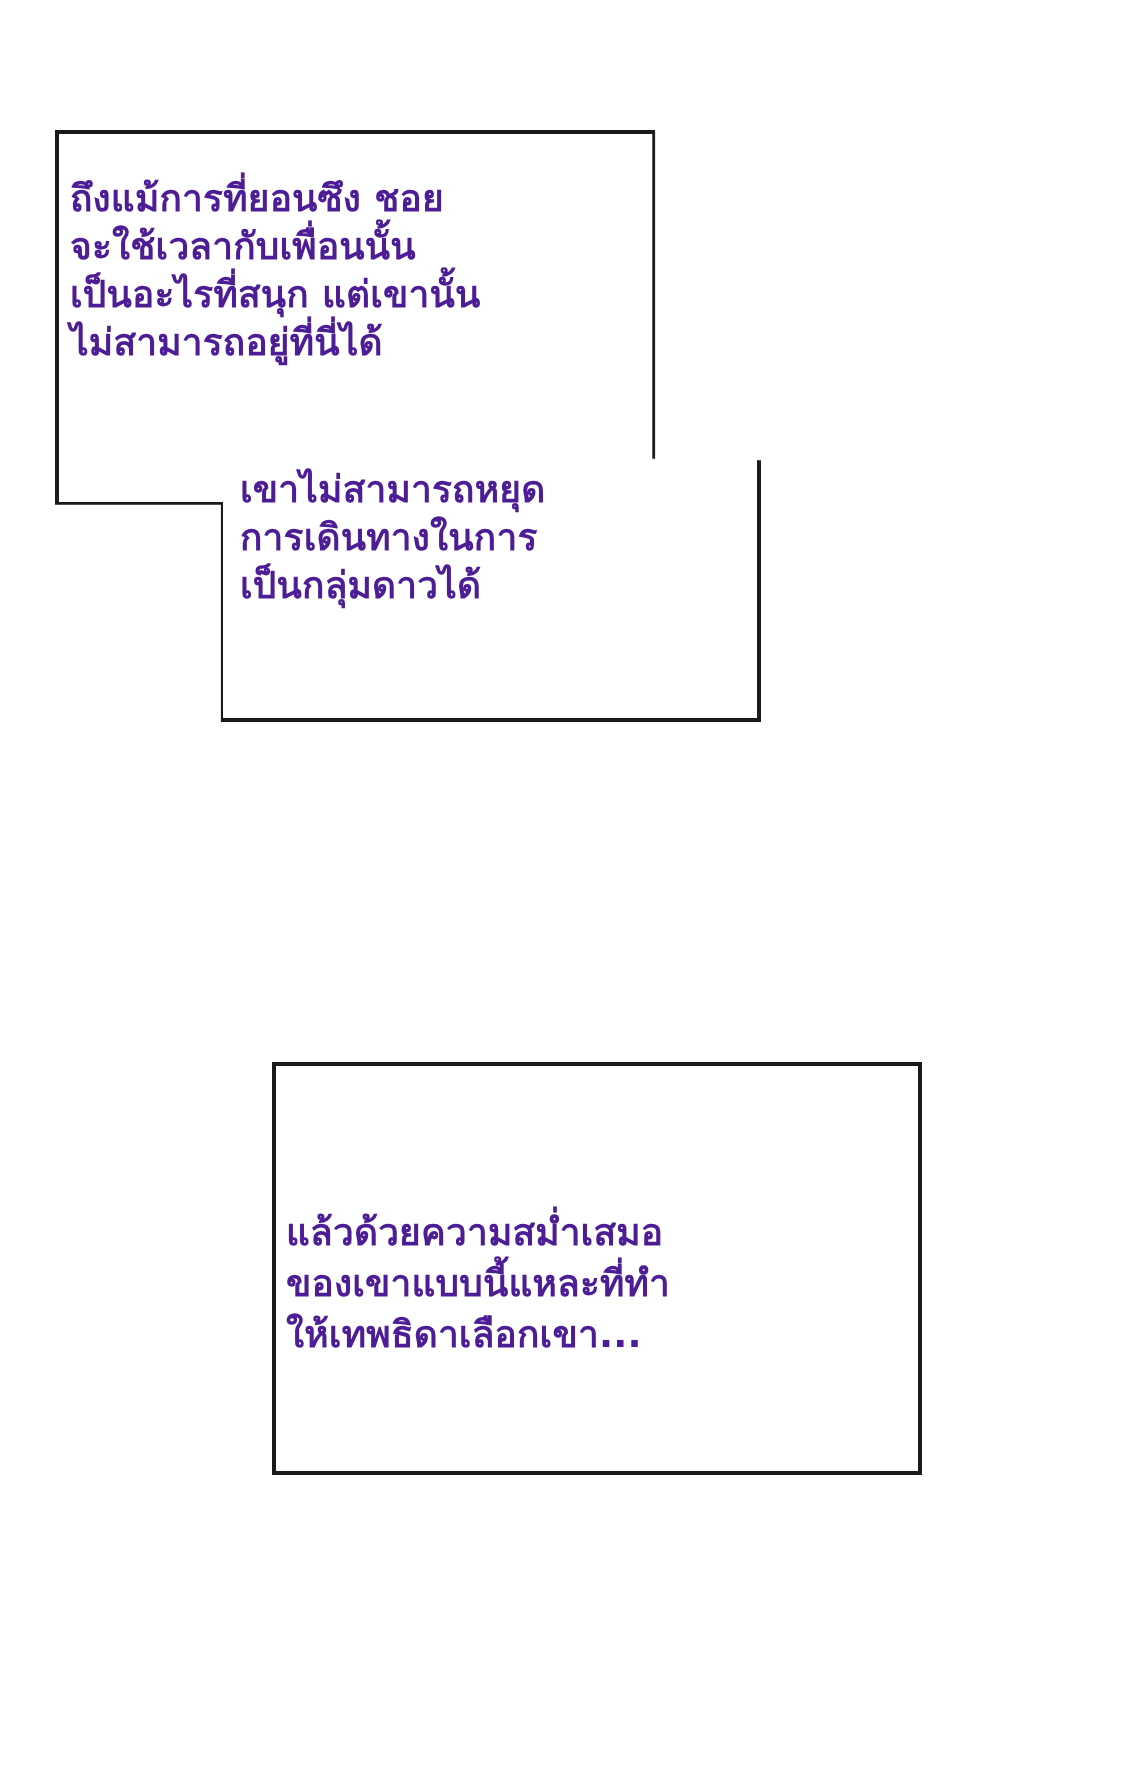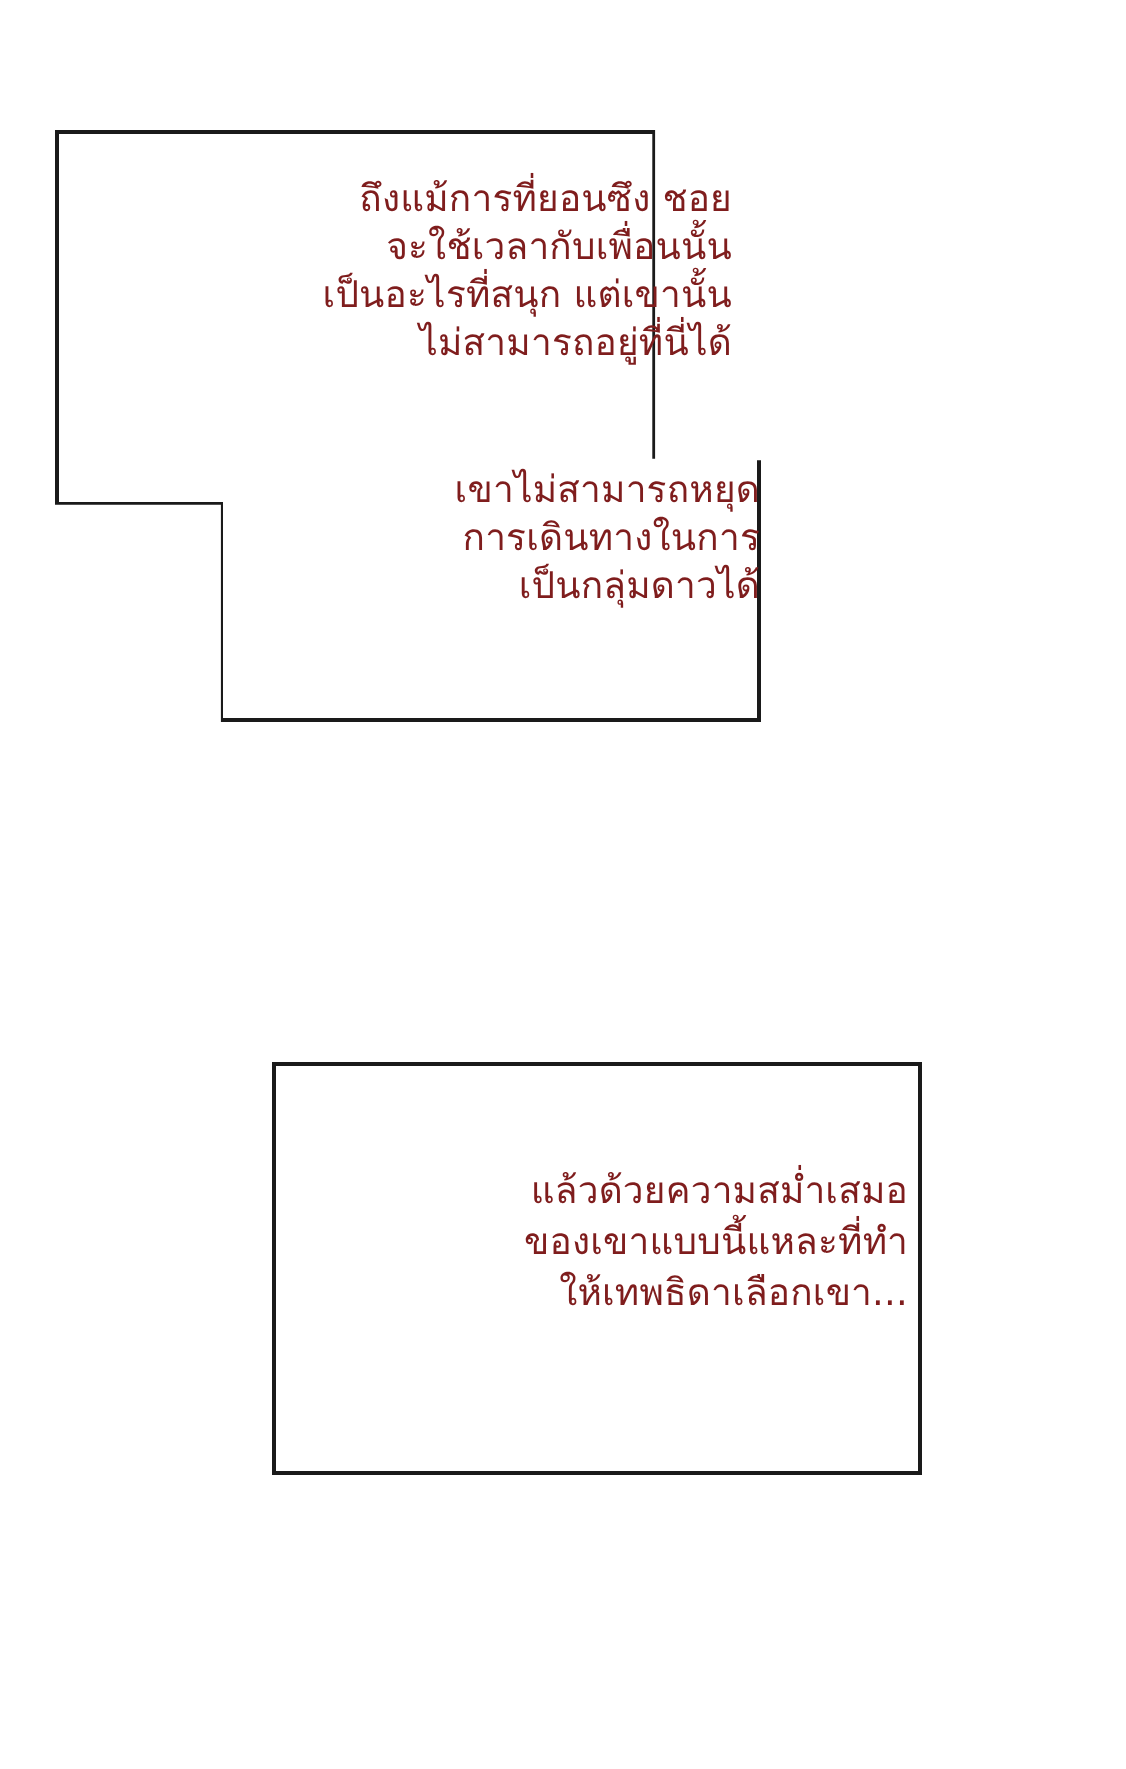--- a/index.html
+++ b/index.html
@@ -79,24 +79,24 @@
       100% 100%,
       23.5% 100%,
       23.5% 63.0%,
       0% 63.0%
     );
   }
 
   .balloon-text {
     position: absolute;
     margin: 0;
-    color: #7f1d1d;
-    font-weight: 400;
+    color: #4c1d95;
+    font-weight: 700;
     letter-spacing: 0.2px;
-    text-align: right;
+    text-align: left;
     white-space: pre-line;
     line-height: 1.30;
   }
 
   
   .b1-upper {
     left: 70px;
     top: 175px;
     width: 662px;
     font-size: 37px;
@@ -115,21 +115,21 @@
     left: 272px;
     top: 1062px;
     width: 650px;
     height: 413px;
     background: #ffffff;
     border: 4px solid #1a1a1a;
     box-sizing: border-box;
   }
   .b2-text {
     left: 286px;
-    top: 1165px;
+    top: 1207px;
     width: 622px;
     font-size: 37px;
     line-height: 1.38;
   }
 
   
   .page-margin-left,
   .page-margin-right {
     position: absolute;
     top: 0;

